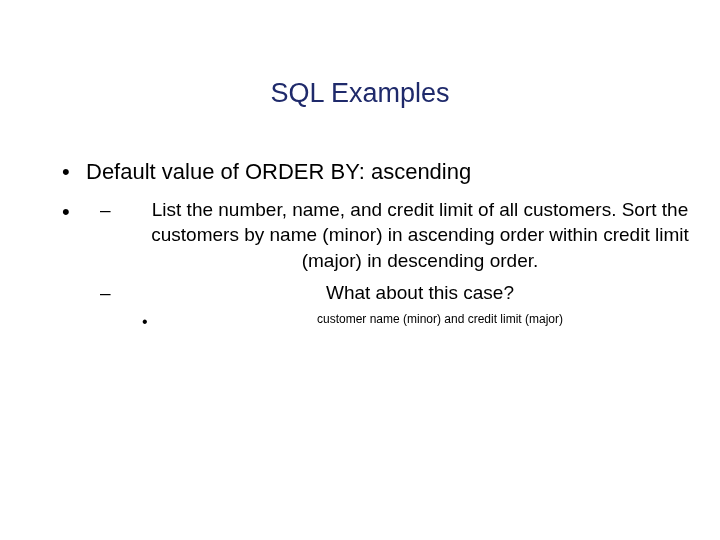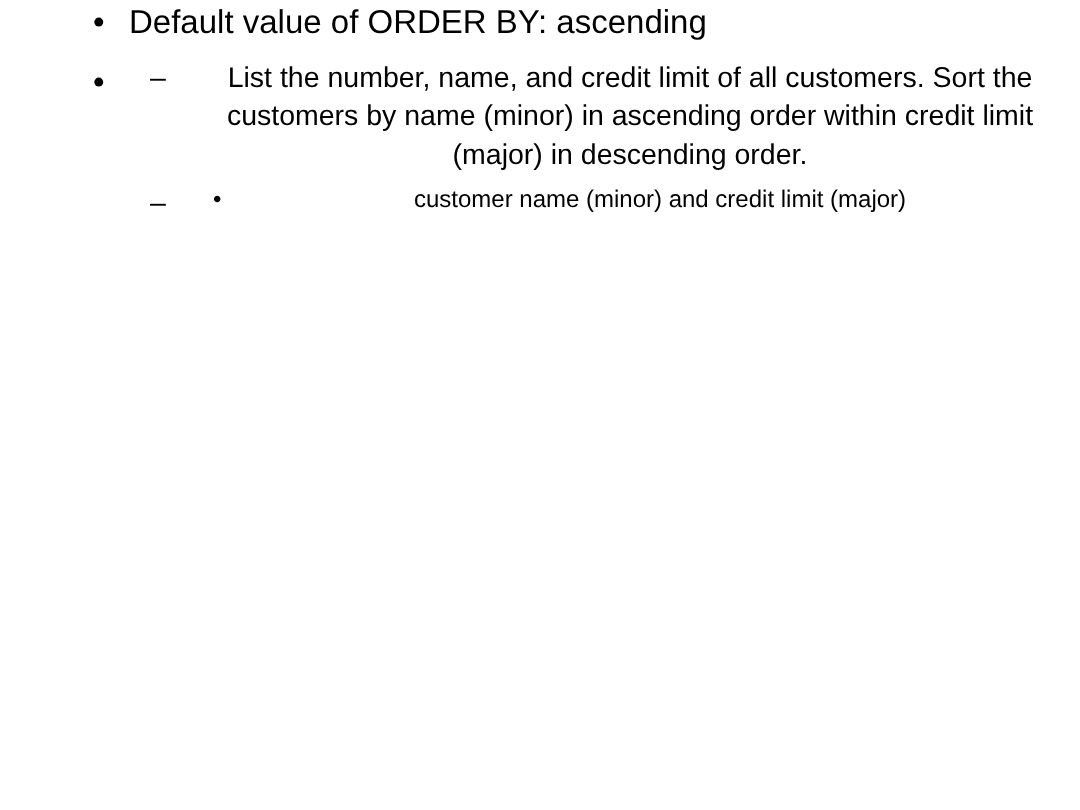--- a/index.html
+++ b/index.html
@@ -7,34 +7,36 @@
   .slide { width: 720px; height: 540px; padding: 0; position: relative; }
   .title { text-align: center; font-size: 27px; font-weight: 400; color: #1f2a6b; margin-top: 78px; margin-bottom: 48px; }
   .content { margin-left: 60px; }
   .lvl1 { list-style: none; }
   .lvl1 > li { font-size: 22px; color: #000; margin-bottom: 8px; position: relative; padding-left: 26px; line-height: 1.35; }
   .lvl1 > li::before { content: "•"; position: absolute; left: 2px; top: 0; font-size: 22px; }
   .lvl2 { list-style: none; margin-top: 10px; margin-left: 14px; }
   .lvl2 > li { font-size: 19px; color: #000; margin-bottom: 6px; position: relative; padding-left: 20px; line-height: 1.35; text-align: center; }
   .lvl2 > li::before { content: "–"; position: absolute; left: 0; top: 0; font-size: 19px; }
   .lvl3 { list-style: none; margin-top: 6px; margin-left: 22px; }
-  .lvl3 > li { font-size: 16px; color: #000; margin-bottom: 4px; position: relative; padding-left: 18px; line-height: 1.35; }
+  .lvl3 > li { font-size: 12px; color: #000; margin-bottom: 4px; position: relative; padding-left: 18px; line-height: 1.35; }
   .lvl3 > li::before { content: "•"; position: absolute; left: 0; top: 0; font-size: 16px; }
 </style>
 </head>
 <body>
 
 <div class="slide">
+  <h1 class="title">SQL Examples</h1>
   <div class="content">
     <ul class="lvl1">
       <li>Default value of ORDER BY: ascending</li>
       <li>
         <ul class="lvl2">
           <li>List the number, name, and credit limit of all customers. Sort the customers by name (minor) in ascending order within credit limit (major) in descending order.</li>
           <li>
+            <span>What about this case?</span>
             <ul class="lvl3">
               <li>customer name (minor) and credit limit (major)</li>
             </ul>
           </li>
         </ul>
       </li>
     </ul>
   </div>
 
 </div>

